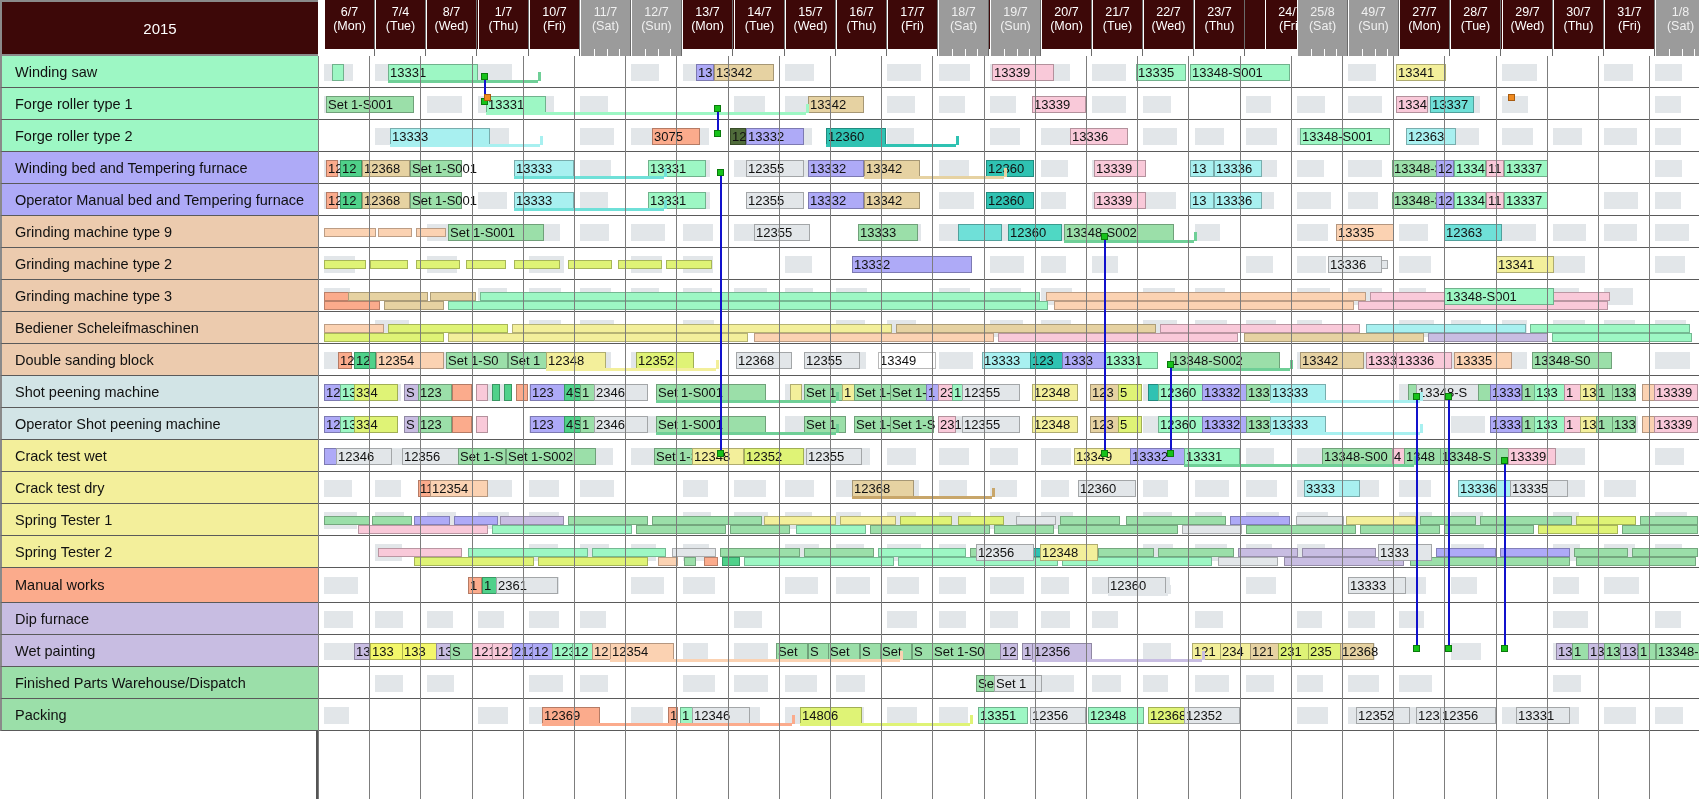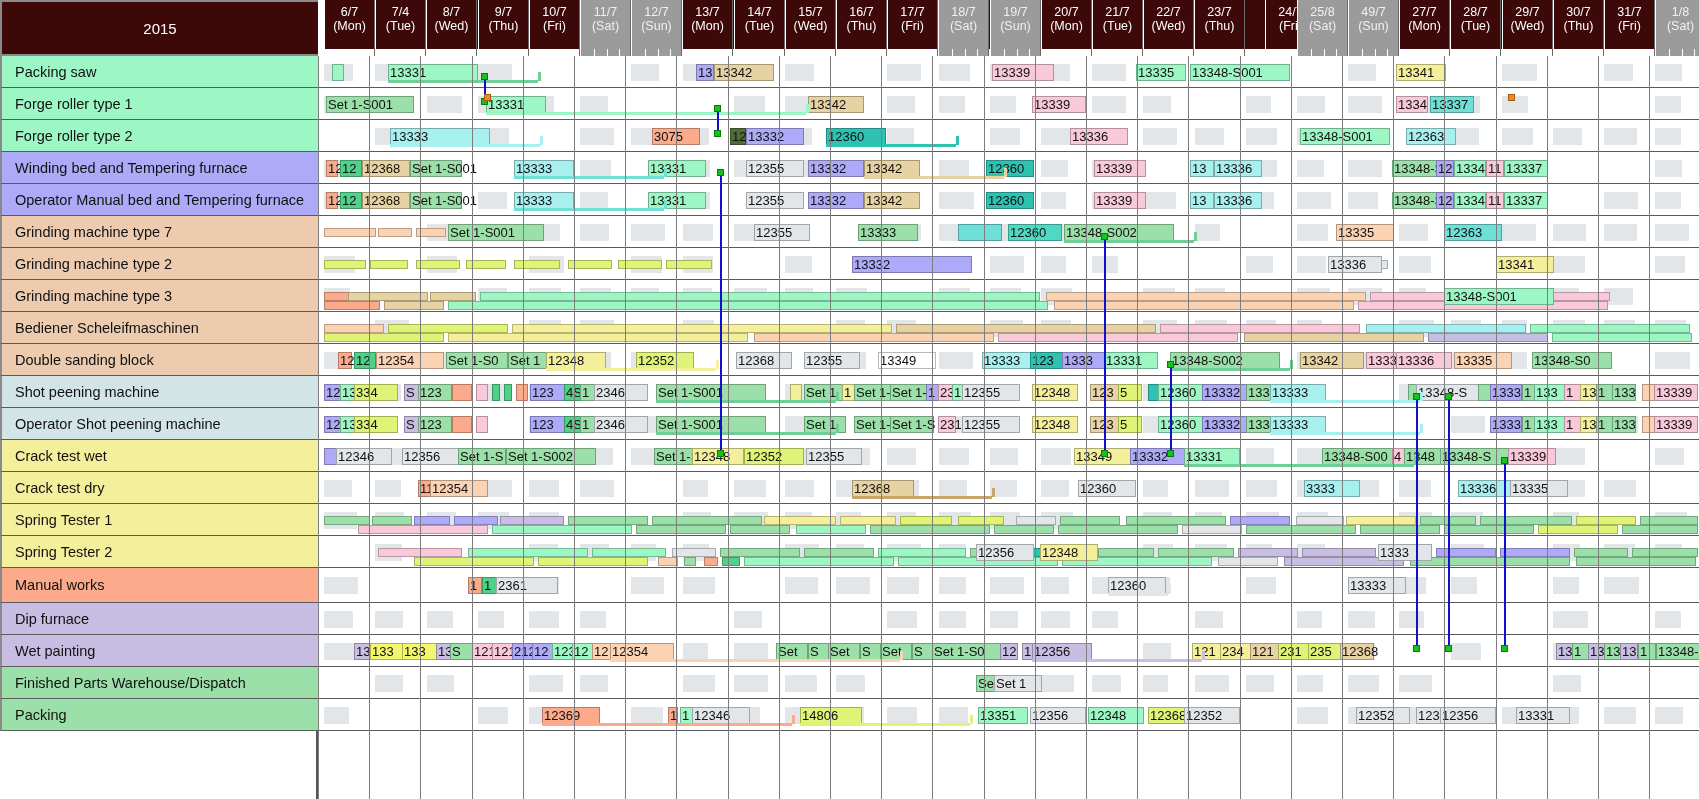--- a/index.html
+++ b/index.html
@@ -142,36 +142,36 @@
 <body>
 
 <div id="app">
 
   <div id="leftcol">
     <div id="corner">
       <span>2015</span>
     </div>
     <div id="rowlabels">
         <div class="rowlabel" style="top: 56px; height: 32px; background: rgb(157, 247, 196);">
-          <span>Packing saw</span>
+          <span>Winding saw</span>
         </div>
         <div class="rowlabel" style="top: 88px; height: 32px; background: rgb(157, 247, 196);">
           <span>Forge roller type 1</span>
         </div>
         <div class="rowlabel" style="top: 120px; height: 32px; background: rgb(157, 247, 196);">
           <span>Forge roller type 2</span>
         </div>
         <div class="rowlabel" style="top: 152px; height: 32px; background: rgb(174, 170, 247);">
           <span>Winding bed and Tempering furnace</span>
         </div>
         <div class="rowlabel" style="top: 184px; height: 32px; background: rgb(174, 170, 247);">
           <span>Operator Manual bed and Tempering furnace</span>
         </div>
         <div class="rowlabel" style="top: 216px; height: 32px; background: rgb(236, 203, 174);">
-          <span>Grinding machine type 7</span>
+          <span>Grinding machine type 9</span>
         </div>
         <div class="rowlabel" style="top: 248px; height: 32px; background: rgb(236, 203, 174);">
           <span>Grinding machine type 2</span>
         </div>
         <div class="rowlabel" style="top: 280px; height: 32px; background: rgb(236, 203, 174);">
           <span>Grinding machine type 3</span>
         </div>
         <div class="rowlabel" style="top: 312px; height: 32px; background: rgb(236, 203, 174);">
           <span>Bediener Scheleifmaschinen</span>
         </div>
@@ -236,21 +236,21 @@
       <div class="daycell" style="left: 102px; width: 51px;">
         <span class="dnum">8/7</span>
         <span class="dow">(Wed)</span>
         <div class="ticks">
           <i style="left: 13px;"></i>
           <i style="left: 26px;"></i>
           <i style="left: 38px;"></i>
         </div>
       </div>
       <div class="daycell" style="left: 154px; width: 51px;">
-        <span class="dnum">9/7</span>
+        <span class="dnum">1/7</span>
         <span class="dow">(Thu)</span>
         <div class="ticks">
           <i style="left: 13px;"></i>
           <i style="left: 26px;"></i>
           <i style="left: 38px;"></i>
         </div>
       </div>
       <div class="daycell" style="left: 205px; width: 51px;">
         <span class="dnum">10/7</span>
         <span class="dow">(Fri)</span>

